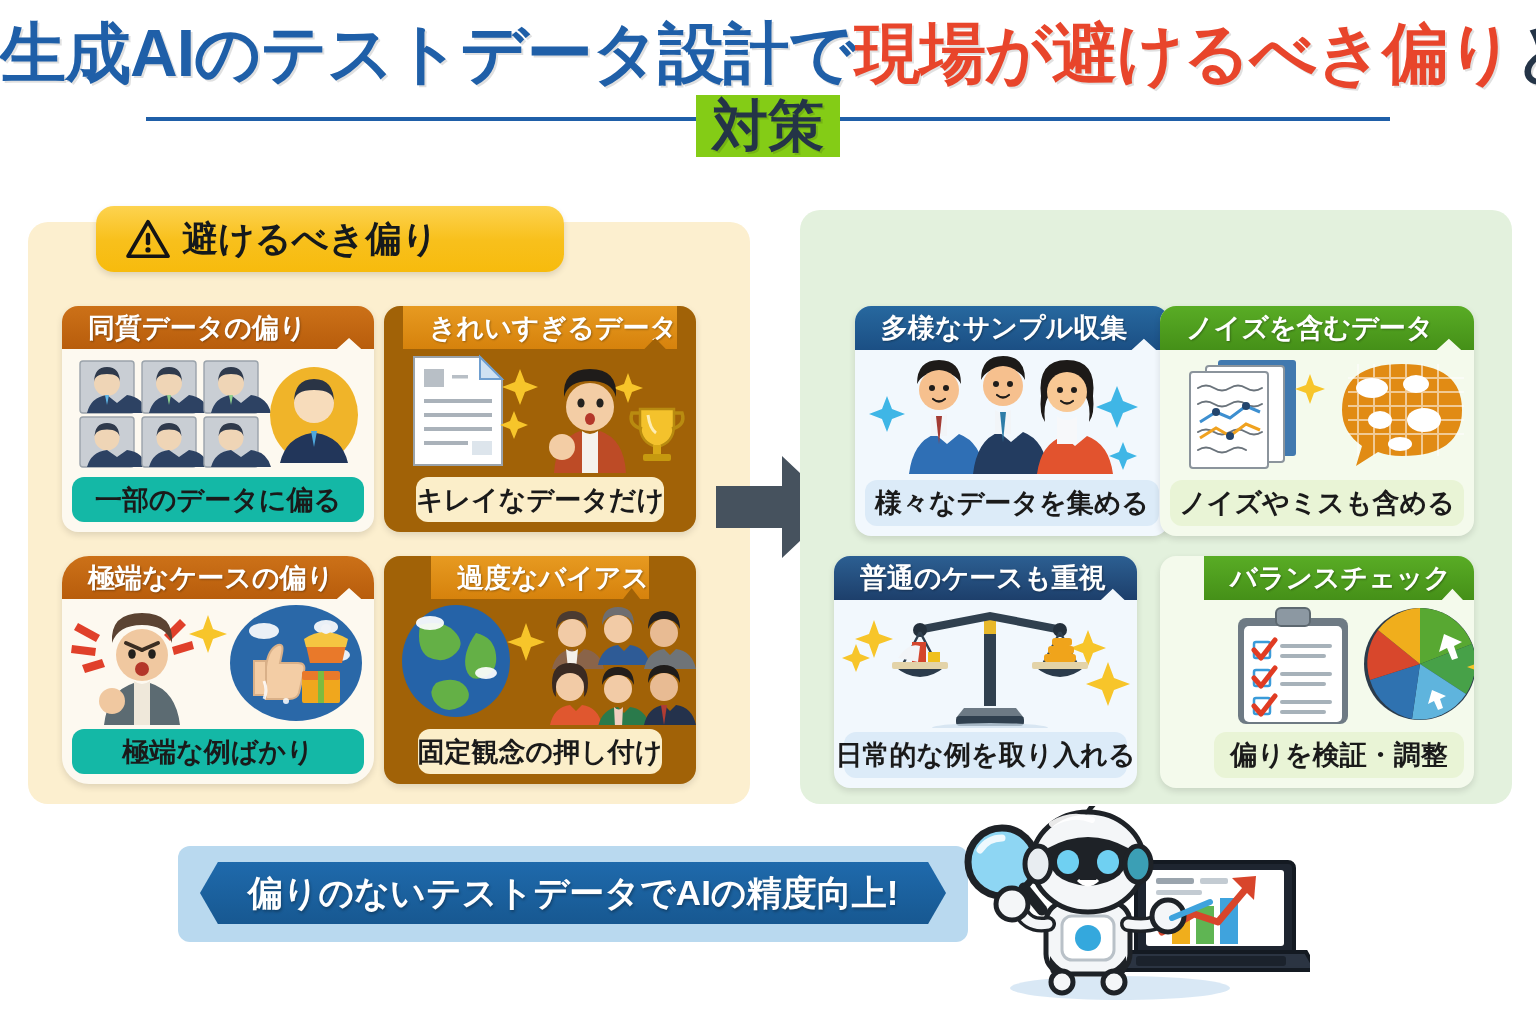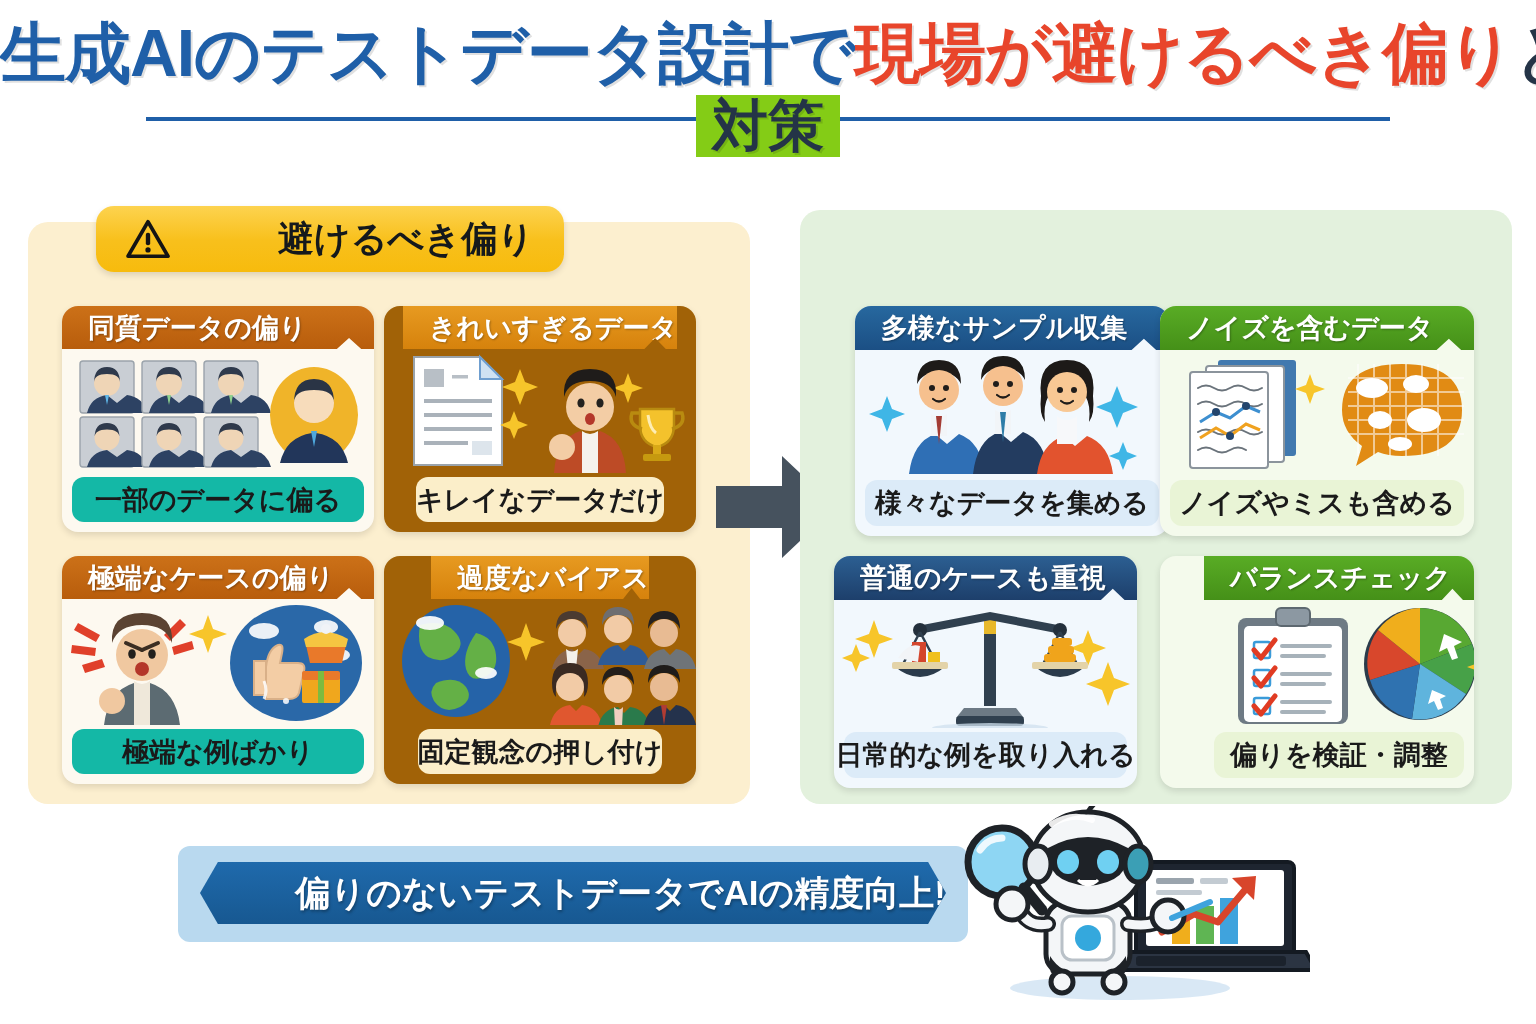--- a/index.html
+++ b/index.html
@@ -34,21 +34,21 @@
     font-size:56px; font-weight:900; color:#243447; line-height:1.1;
     text-shadow: 2px 2px 0 rgba(0,0,0,0.12);
   }
 
   
   .panel { position:absolute; border-radius:20px; }
   .panel-left  { left:28px;  top:222px; width:722px; height:582px; background:#fcefcf; }
   .panel-right { left:800px; top:210px; width:712px; height:594px; background:#e3f1dd; }
 
   .panel-pill {
-    position:absolute; display:flex; align-items:center; justify-content:space-between;
+    position:absolute; display:flex; align-items:center; justify-content:flex-start;
     gap:12px; border-radius:18px; height:66px; padding:0 30px;
     box-shadow: 0 3px 6px rgba(0,0,0,0.13);
   }
   .pill-left  { left:96px;  top:206px; width:468px;
                 background:linear-gradient(180deg,#fdd34f 0%, #f8c01c 52%, #f7bb0d 100%); }
   .pill-right { left:958px; top:202px; width:498px;
                 background:linear-gradient(180deg,#8ed47b 0%, #62bd54 55%, #57b549 100%); }
   .pill-label { font-size:36px; font-weight:900; color:#15191c; letter-spacing:0px; white-space:nowrap; }
 
   .warn-icon { width:44px; height:40px; flex:0 0 auto; }
@@ -85,40 +85,40 @@
     font-size:27px; font-weight:700; color:#1a1a1a; white-space:nowrap;
   }
   .cap-cream  { background:#14b8a6; }
   .cap-cream2 { background:#fbeec9; }
   .cap-blue   { background:#dcebf8; }
   .cap-green  { background:#e9f4d6; }
 
   
   .c-l1 { left:62px;  top:306px; width:312px; height:226px; }
   .c-l2 { left:384px; top:306px; width:312px; height:226px; }
-  .c-l3 { left:62px;  top:556px; width:312px; height:228px; }
+  .c-l3 { left:62px;  top:556px; width:312px; height:228px;border-radius:27px; }
   .c-l4 { left:384px; top:556px; width:312px; height:228px; }
   
   .c-r1 { left:855px;  top:306px; width:314px; height:230px; }
   .c-r2 { left:1160px; top:306px; width:314px; height:230px; }
   .c-r3 { left:834px;  top:556px; width:303px; height:232px; }
   .c-r4 { left:1160px; top:556px; width:314px; height:232px;padding-left:44px; }
 
   
   .flow-arrow { position:absolute; left:714px; top:452px; width:124px; height:110px; }
 
   
   .banner-outer {
     position:absolute; left:178px; top:846px; width:790px; height:96px;
     background:#b9d9ef; border-radius:12px;
   }
   .banner-inner {
     position:absolute; left:200px; top:862px; width:746px; height:62px;
     background:linear-gradient(180deg,#1f6aac 0%, #175891 100%);
-    display:flex; align-items:center; justify-content:flex-end;
+    display:flex; align-items:center; justify-content:center;
     clip-path: polygon(2.4% 0, 97.6% 0, 100% 50%, 97.6% 100%, 2.4% 100%, 0 50%);
   }
   .banner-text {
     font-size:35px; font-weight:900; color:#ffffff; white-space:nowrap;
     text-shadow: 1px 2px 3px rgba(0,0,0,0.30);
   }
 
   
   .robot-scene { position:absolute; left:950px; top:806px; width:360px; height:200px; }
 </style>

